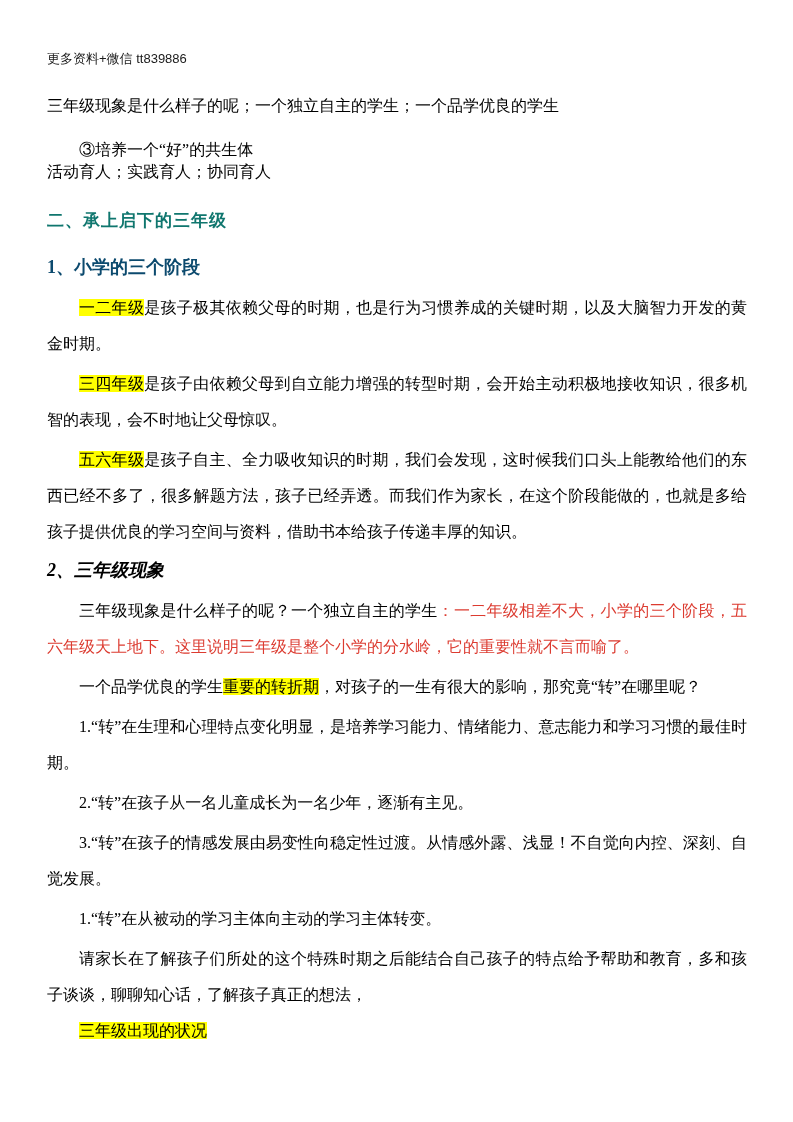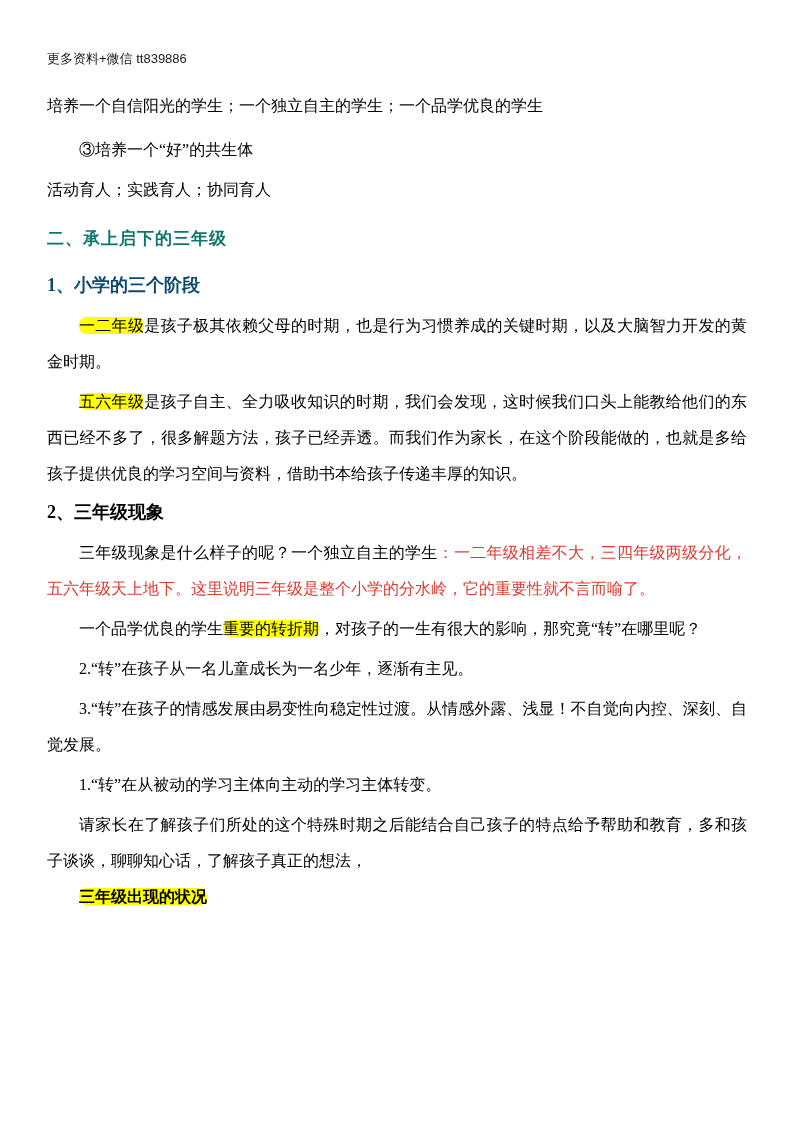--- a/index.html
+++ b/index.html
@@ -21,21 +21,21 @@
     color: #1a1a1a;
     margin: 0;
   }
   .intro-line {
     font-size: 16px;
     line-height: 22px;
     margin: 0;
   }
   .m-intro1 { margin-top: 28px; }
   .m-intro2 { margin-top: 22px; text-indent: 32px; }
-  .m-intro3 { margin-top: 18px; }
+  .m-intro3 { }
   .heading-red {
     margin: 26px 0 0 0;
     font-size: 17px;
     line-height: 24px;
     font-weight: bold;
     color: #0f766e;
     letter-spacing: 1px;
   }
   .heading-black {
     margin: 22px 0 0 0;
@@ -43,69 +43,72 @@
     line-height: 25px;
     font-weight: bold;
     color: #0c4a6e;
   }
   .heading-black2 {
     margin: 8px 0 0 0;
     font-size: 18px;
     line-height: 25px;
     font-weight: bold;
     color: #000000;
+    font-style: italic;
   }
   .para {
     font-size: 16px;
     line-height: 36px;
     margin: 4px 0 0 0;
     text-indent: 32px;
     text-align: justify;
     text-justify: inter-ideograph;
   }
   .para.first-after-heading { margin-top: 10px; }
-  .hl { background: #ffff00; border-radius: 8px; }
+  .hl { background: #ffff00; }
   .red-text { color: #dc3b30; }
   .status-line {
     font-size: 16px;
     line-height: 36px;
     margin: 0;
     text-indent: 32px;
-    font-weight: bold;
+    font-weight: normal;
   }
   .status-line .hl { background: #ffff00; }
 </style>
 </head>
 <body>
 
 <div class="page">
 
   <p class="watermark">更多资料+微信 tt839886</p>
 
-  <p class="intro-line m-intro1">培养一个自信阳光的学生；一个独立自主的学生；一个品学优良的学生</p>
+  <p class="intro-line m-intro1">三年级现象是什么样子的呢；一个独立自主的学生；一个品学优良的学生</p>
 
   <p class="intro-line m-intro2">③培养一个“好”的共生体</p>
 
   <p class="intro-line m-intro3">活动育人；实践育人；协同育人</p>
 
   <h2 class="heading-red">二、承上启下的三年级</h2>
 
   <h3 class="heading-black">1、小学的三个阶段</h3>
 
   <p class="para first-after-heading"><span class="hl">一二年级</span><span>是孩子极其依赖父母的时期，也是行为习惯养成的关键时期，以及大脑智力开发的黄金时期。</span></p>
 
+  <p class="para"><span class="hl">三四年级</span><span>是孩子由依赖父母到自立能力增强的转型时期，会开始主动积极地接收知识，很多机智的表现，会不时地让父母惊叹。</span></p>
 
   <p class="para"><span class="hl">五六年级</span><span>是孩子自主、全力吸收知识的时期，我们会发现，这时候我们口头上能教给他们的东西已经不多了，很多解题方法，孩子已经弄透。而我们作为家长，在这个阶段能做的，也就是多给孩子提供优良的学习空间与资料，借助书本给孩子传递丰厚的知识。</span></p>
 
   <h3 class="heading-black2">2、三年级现象</h3>
 
-  <p class="para first-after-heading"><span>三年级现象是什么样子的呢？一个独立自主的学生</span><span class="red-text">：一二年级相差不大，三四年级两级分化，五六年级天上地下。这里说明三年级是整个小学的分水岭，它的重要性就不言而喻了。</span></p>
+  <p class="para first-after-heading"><span>三年级现象是什么样子的呢？一个独立自主的学生</span><span class="red-text">：一二年级相差不大，小学的三个阶段，五六年级天上地下。这里说明三年级是整个小学的分水岭，它的重要性就不言而喻了。</span></p>
 
   <p class="para"><span>一个品学优良的学生</span><span class="hl">重要的转折期</span><span>，对孩子的一生有很大的影响，那究竟“转”在哪里呢？</span></p>
 
+  <p class="para">1.“转”在生理和心理特点变化明显，是培养学习能力、情绪能力、意志能力和学习习惯的最佳时期。</p>
 
   <p class="para">2.“转”在孩子从一名儿童成长为一名少年，逐渐有主见。</p>
 
   <p class="para">3.“转”在孩子的情感发展由易变性向稳定性过渡。从情感外露、浅显！不自觉向内控、深刻、自觉发展。</p>
 
   <p class="para">1.“转”在从被动的学习主体向主动的学习主体转变。</p>
 
   <p class="para">请家长在了解孩子们所处的这个特殊时期之后能结合自己孩子的特点给予帮助和教育，多和孩子谈谈，聊聊知心话，了解孩子真正的想法，</p>
 
   <p class="status-line"><span class="hl">三年级出现的状况</span></p>

